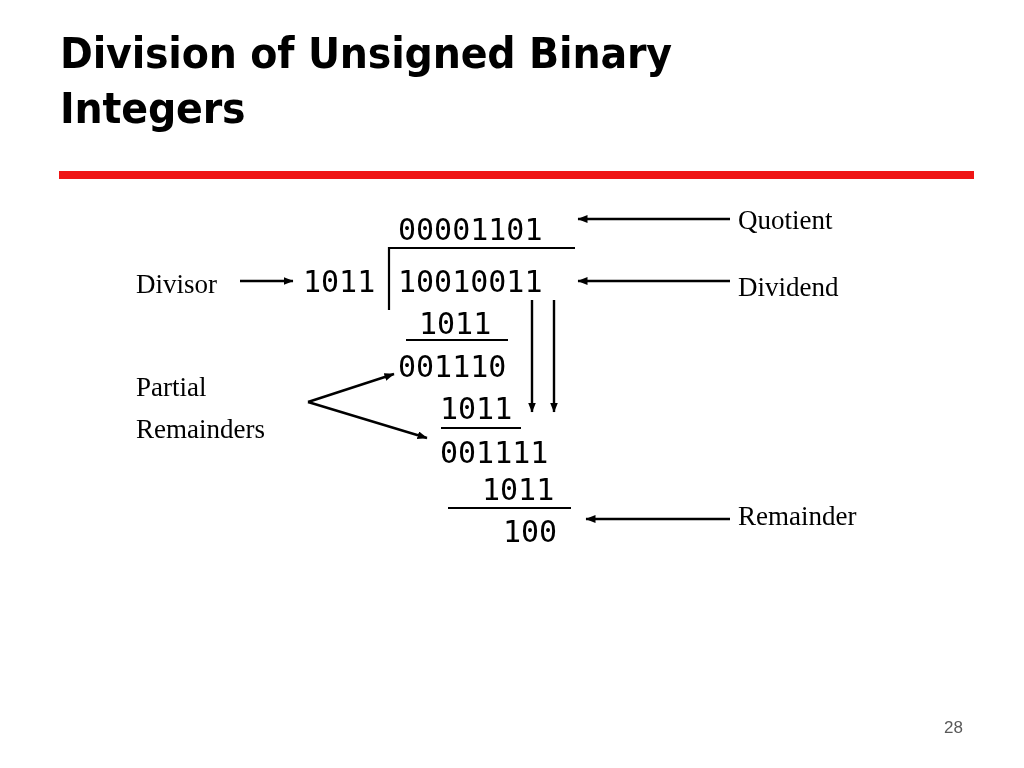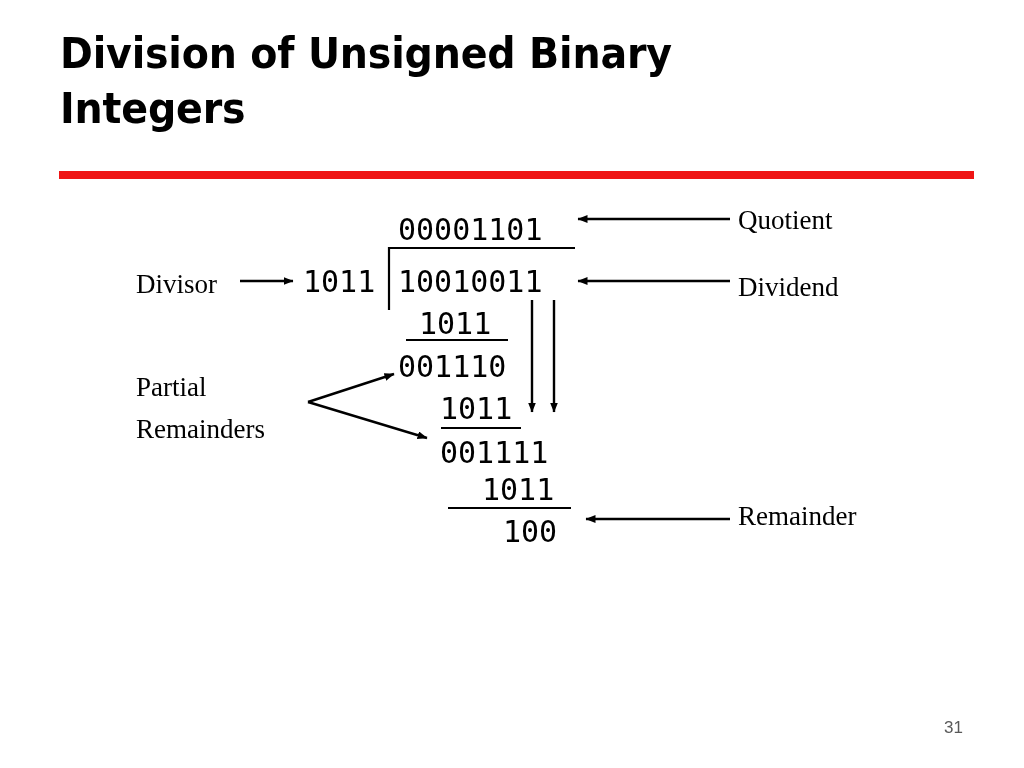--- a/index.html
+++ b/index.html
@@ -151,15 +151,15 @@
 
       <text class="serif-label" x="128" y="293">Divisor</text>
 
       <text class="serif-label" x="128" y="396">Partial</text>
 
       <text class="serif-label" x="128" y="438">Remainders</text>
 
     </svg>
   </div>
 
-  <div class="page-number">31</div>
+  <div class="page-number">28</div>
 
 </div>
 
 </body></html>

